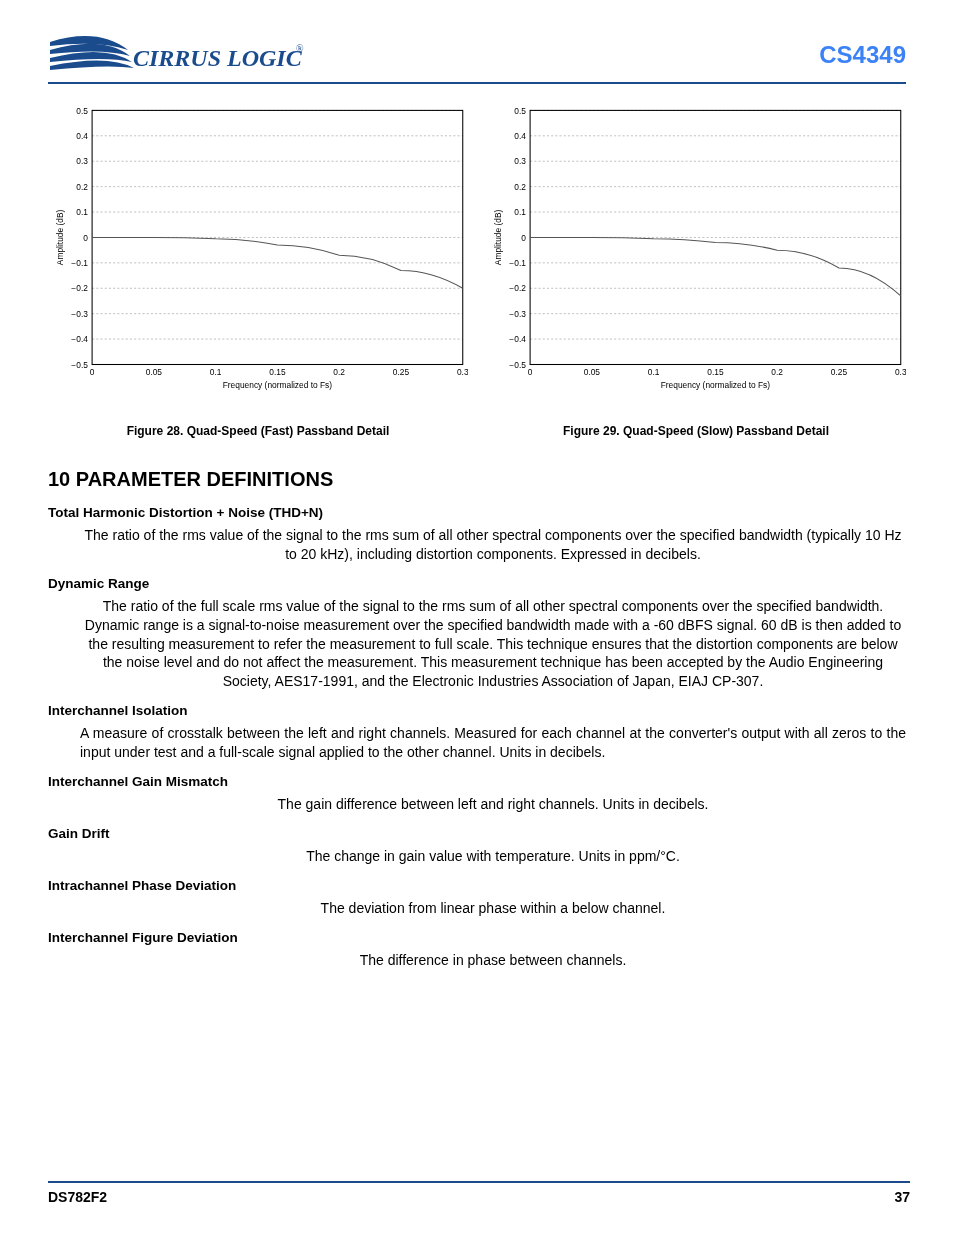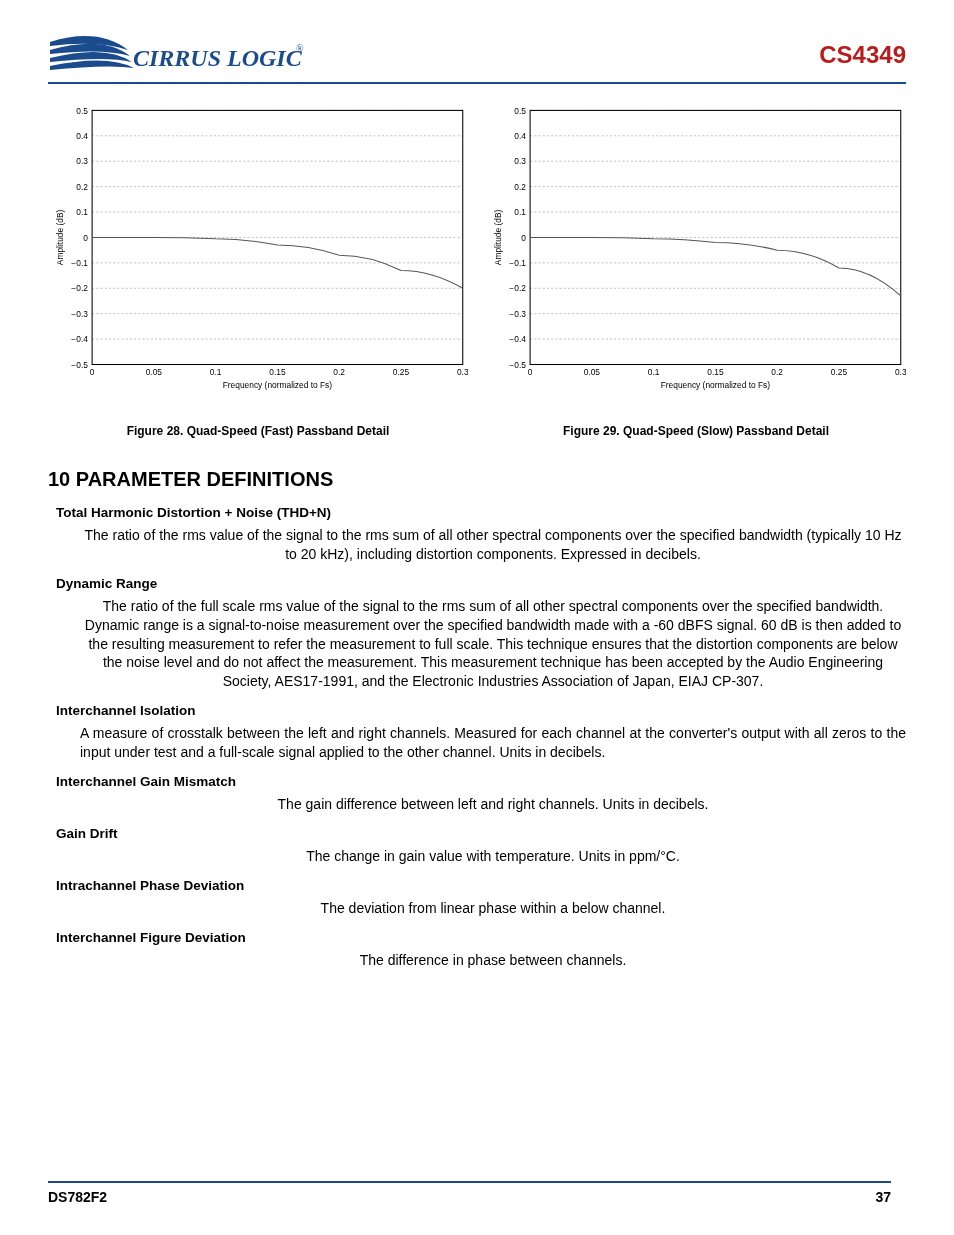--- a/index.html
+++ b/index.html
@@ -1,30 +1,30 @@
 <!DOCTYPE html>
 <html><head>
 <meta charset="utf-8">
 <style>
   html,body{margin:0;padding:0;background:#fff;font-family:Arial,Helvetica,sans-serif;color:#000}
   .page{width:954px;min-height:1235px;margin:0 auto;position:relative;box-sizing:border-box;padding:32px 48px 0 48px}
   .header{display:flex;justify-content:space-between;align-items:center;border-bottom:2px solid #1a4b8c;padding-bottom:4px;margin-bottom:18px}
   .logo{display:flex;align-items:center;gap:6px}
   .logo svg{width:260px;height:46px}
-  .part{font:700 24px Arial;color:#b91c1c}
+  .part{font:700 24px Arial;color:#3b82f6}
   .charts{display:flex;justify-content:space-between;gap:18px;margin-bottom:30px}
   .chart-box{flex:1;text-align:center}
   .chart-box svg{width:100%;height:auto}
   .chart-cap{font:700 12px Arial;margin-top:24px}
   .sect-title{font:700 20px Arial;margin:18px 0 14px 0}
   .param{margin-bottom:12px}
-  .param-h{font:700 13.5px Arial;margin:0 0 6px 8px}
+  .param-h{font:700 13.5px Arial;margin:0 0 6px 0}
   .param-b{font:14px/1.35 Arial;margin:0 0 0 32px;text-align:center}
   .param-b.just{text-align:justify}
-  .footer{position:absolute;bottom:30px;left:48px;right:63px;border-top:2px solid #1a4b8c;display:flex;justify-content:space-between;font:700 14px Arial;padding-top:6px}
+  .footer{position:absolute;bottom:30px;left:48px;right:44px;border-top:2px solid #1a4b8c;display:flex;justify-content:space-between;font:700 14px Arial;padding-top:6px}
   .axis text{font:8px Arial;fill:#000}
   .grid line{stroke:#888;stroke-dasharray:2 2;stroke-width:.5}
   .frame{fill:none;stroke:#000;stroke-width:1}
   .curve{fill:none;stroke:#555;stroke-width:1}
 </style>
 </head>
 <body>
 
 <div class="page">
   <div class="header">

